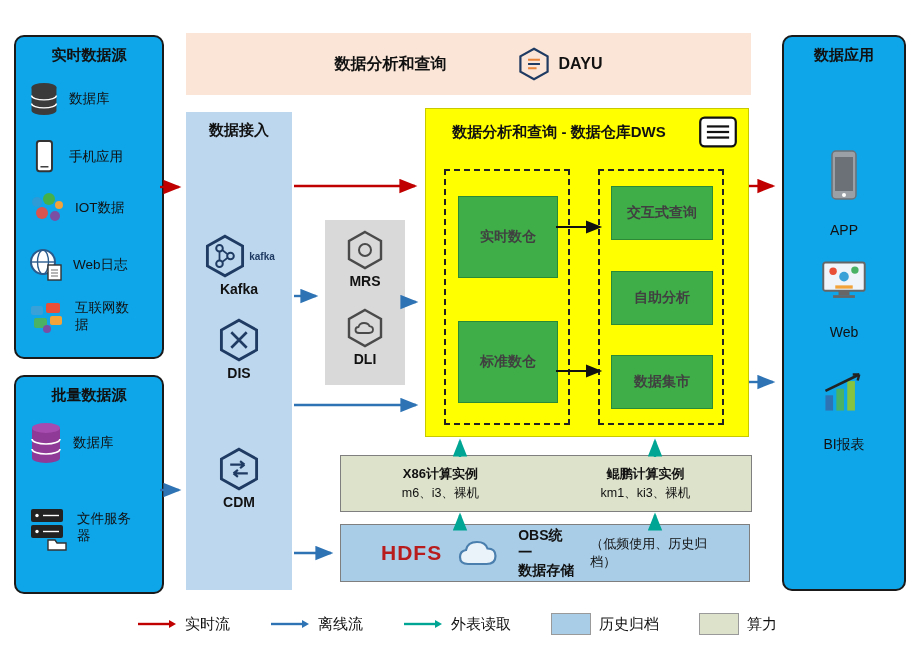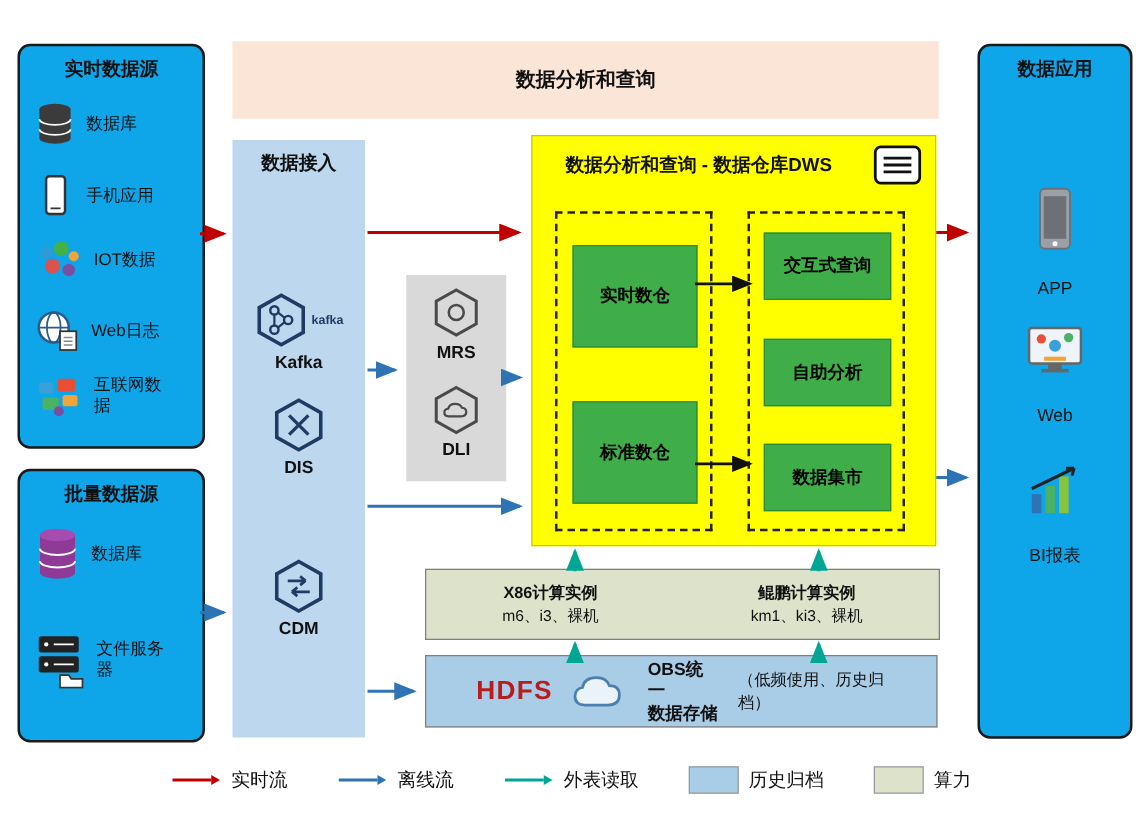--- a/index.html
+++ b/index.html
@@ -13,21 +13,21 @@
   .narrow{max-width:62px;}
   .panel-blue{background:#bdd7ee;}
   .svc{position:absolute;left:0;width:100%;display:flex;flex-direction:column;align-items:center;}
   .svc-label{font-weight:bold;font-size:14px;margin-top:3px;}
   .kafka-row{display:flex;align-items:center;gap:2px;}
   .kafka-badge{font-size:10px;font-weight:bold;color:#1f3b63;}
   .gray-panel{background:#d9d9d9;}
   .yellow-panel{background:#ffff00;border:1px solid #c9c900;}
   .dws-title{position:absolute;left:0;right:56px;top:14px;text-align:center;font-weight:bold;font-size:15px;}
   .dashed-box{position:absolute;border:2px dashed #222;}
-  .green-box{position:absolute;background:#3fae49;border:1px solid #2b8a36;display:flex;align-items:center;justify-content:center;font-weight:bold;font-size:14px;color:#000000;text-align:center;}
+  .green-box{position:absolute;background:#3fae49;border:1px solid #2b8a36;display:flex;align-items:center;justify-content:center;font-weight:bold;font-size:14px;color:#404040;text-align:center;}
   .compute-panel{background:#dde3cb;border:1px solid #7f7f7f;display:flex;align-items:center;justify-content:space-around;}
   .compute-block{text-align:center;}
   .compute-title{font-weight:bold;font-size:13px;}
   .compute-detail{font-size:12.5px;margin-top:2px;}
   .hdfs-panel{background:#a9cde7;border:1px solid #7f7f7f;display:flex;align-items:center;gap:14px;padding:0 16px;box-sizing:border-box;}
   .hdfs-label{font-weight:bold;font-size:21px;color:#b91c1c;letter-spacing:1px;}
   .obs-title{font-weight:bold;font-size:14px;line-height:1.25;}
   .obs-note{font-size:13px;}
   .app-item{position:absolute;left:0;width:100%;display:flex;flex-direction:column;align-items:center;gap:21px;}
   .app-label{font-size:14px;}
@@ -42,20 +42,31 @@
   #arrows{position:absolute;left:0;top:0;pointer-events:none;}
   .icon{display:inline-flex;}
 </style>
 </head>
 <body>
 
 <div id="canvas">
 
   <div class="abs banner" style="left:186px;top:33px;width:565px;height:62px;">
     <span class="banner-title">数据分析和查询</span>
+    <span class="dayu">
+      <span class="icon">
+        <svg width="34" height="34" viewBox="0 0 40 40">
+            <polygon points="20,2 36,11 36,29 20,38 4,29 4,11" fill="none" stroke="#1f3b63" stroke-width="2.6"></polygon>
+            <line x1="13" y1="15" x2="27" y2="15" stroke="#e8833a" stroke-width="2.4"></line>
+            <line x1="13" y1="20" x2="27" y2="20" stroke="#1f3b63" stroke-width="2.4"></line>
+            <line x1="13" y1="25" x2="23" y2="25" stroke="#e8833a" stroke-width="2.4"></line>
+          </svg>
+      </span>
+      <span>DAYU</span>
+    </span>
   </div>
 
   <div class="abs outer-box" style="left:14px;top:35px;width:146px;height:320px;">
     <div class="box-title">实时数据源</div>
     <div class="src-item" style="top:42px;">
       <span class="icon">
         <svg width="32" height="40" viewBox="0 0 36 40">
             <path d="M4 7 v26 a14 5 0 0 0 28 0 V7" fill="#3b3b3b"></path>
             <ellipse cx="18" cy="7" rx="14" ry="5" fill="#3b3b3b"></ellipse>
             <path d="M4 16 a14 5 0 0 0 28 0" fill="none" stroke="#fff" stroke-width="1.6"></path>

